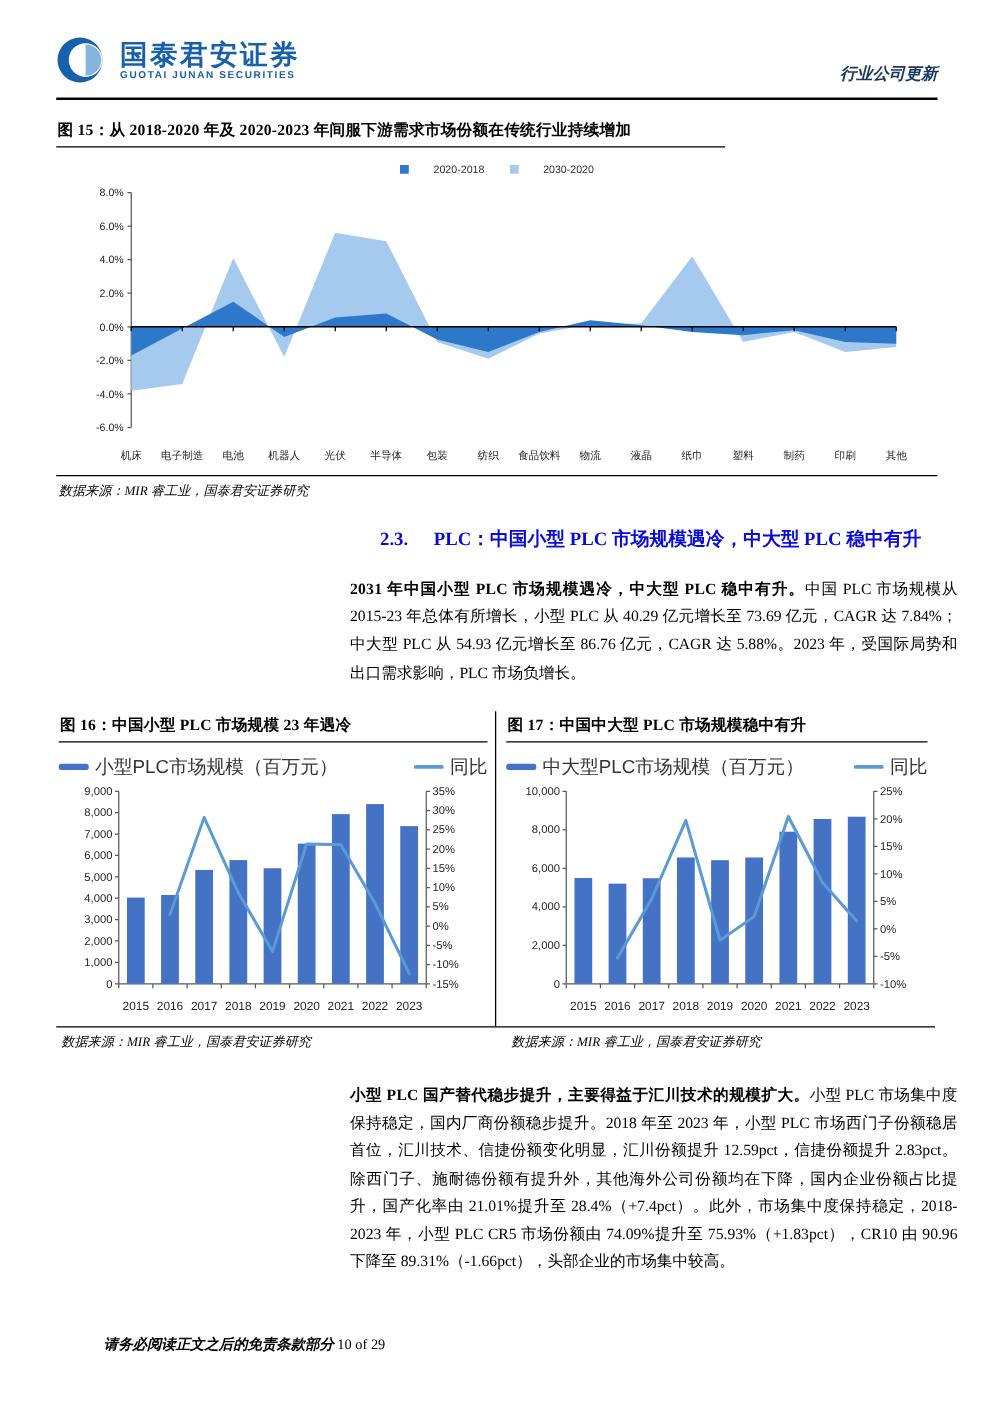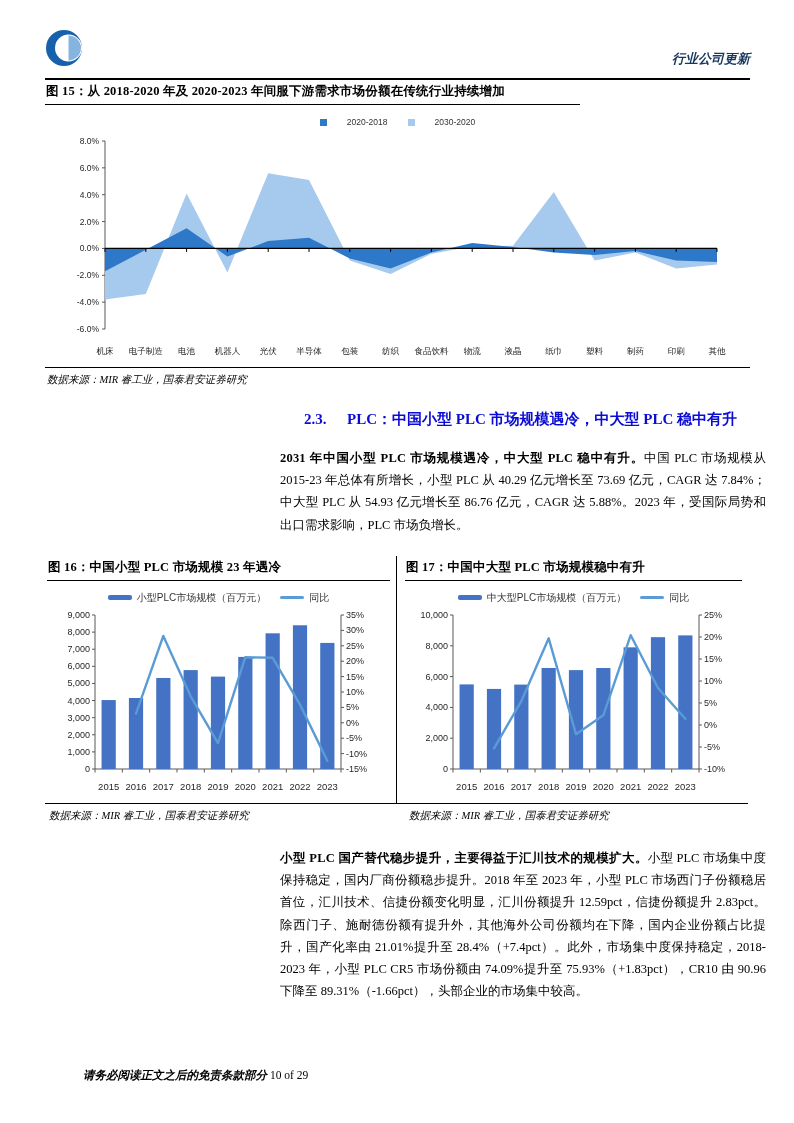--- a/index.html
+++ b/index.html
@@ -15,21 +15,21 @@
   }
   
   .header { display:flex; justify-content:space-between; align-items:flex-end; width:705px; }
   .brand { display:flex; align-items:center; gap:9px; }
   .brand-text .cn { font-family:"Liberation Sans","DejaVu Sans",sans-serif; font-weight:bold; font-size:22px; color:#1761AC; letter-spacing:2px; line-height:1.05; }
   .brand-text .en { font-family:"Liberation Sans","DejaVu Sans",sans-serif; font-weight:bold; font-size:8px; color:#1761AC; letter-spacing:1.3px; }
   .doc-type { font-weight:bold; font-style:italic; font-size:13px; color:#17375E; padding-bottom:2px; }
   .header-rule { width:705px; border-bottom:2px solid #000; margin-top:8px; }
 
   
-  .fig15 { width:705px; }
+  .fig15 { margin-top:13px; width:705px; }
   .fig-title { font-weight:bold; font-size:12.5px; letter-spacing:0.2px; padding:3px 1px 4px 1px; border-bottom:1.2px solid #000; }
   .fig15 .fig-title { width:535px; }
   .legend15 { display:flex; justify-content:center; gap:20px; margin-top:12px;
               font-family:"Liberation Sans","DejaVu Sans",sans-serif; font-size:8.5px; color:#333; }
   .legend15 .item { display:flex; align-items:center; gap:20px; }
   .sq { width:7px; height:7px; display:inline-block; }
   .chart15-wrap { margin-top:2px; padding-left:14px; }
   .fig-sep { width:705px; border-bottom:1.5px solid #000; margin-top:6px; }
   .fig-source { font-style:italic; font-size:10.5px; padding:5px 0 0 2px; }
 
@@ -39,22 +39,22 @@
   .sec-num { width:43px; flex:none;margin-left:24px; }
   .para { margin-top:16px; font-size:12.5px; line-height:1.78; text-align:justify; }
   .para b { letter-spacing:0.2px; }
 
   
   .figures-row { margin-top:20px; width:703px; display:grid; grid-template-columns:352px 351px; border-bottom:1.5px solid #000; }
   .fig-col { padding:0 6px 6px 2px; }
   .fig-col.left { border-right:1.5px solid #000; }
   .fig-col.right { padding-left:8px; }
   .fig-col .fig-title { border-bottom:1.2px solid #000; }
-  .legend-bar { display:flex; justify-content:center; align-items:center; gap:14px; margin-top:10px;
-                font-family:"Liberation Sans","DejaVu Sans",sans-serif; font-size:10px; color:#333; }
+  .legend-bar { display:flex; justify-content:space-between; align-items:center; gap:14px; margin-top:10px;
+                font-family:"Liberation Sans","DejaVu Sans",sans-serif; font-size:15px; color:#333; }
   .legend-bar .item { display:flex; align-items:center; gap:5px; }
   .swatch-bar { width:24px; height:5px; border-radius:2px; display:inline-block; }
   .swatch-line { width:24px; height:3px; border-radius:2px; display:inline-block; }
   .sources-row { width:703px; display:grid; grid-template-columns:352px 351px; }
   .sources-row .fig-source { padding-left:4px; }
   .sources-row .fig-source.right { padding-left:12px; }
 
   svg { font-family:"Liberation Sans","DejaVu Sans",sans-serif; display:block; }
 
   
@@ -67,20 +67,24 @@
 
 <div class="page">
 
   <div class="header">
     <div class="brand">
       <svg width="42" height="44" viewBox="0 0 42 44">
         <circle cx="19" cy="22" r="18" fill="#1761AC"></circle>
         <circle cx="23.5" cy="22" r="13.5" fill="#ffffff"></circle>
         <path d="M23.5 9.5 A12.5 12.5 0 0 1 23.5 34.5 Z" fill="#85B4DF"></path>
       </svg>
+      <div class="brand-text">
+        <div class="cn">国泰君安证券</div>
+        <div class="en">GUOTAI JUNAN SECURITIES</div>
+      </div>
     </div>
     <div class="doc-type">行业公司更新</div>
   </div>
   <div class="header-rule"></div>
 
   <div class="fig15">
     <div class="fig-title">图 15：从 2018-2020 年及 2020-2023 年间服下游需求市场份额在传统行业持续增加</div>
     <div class="legend15">
       <span class="item">
         <span class="sq" style="background:#2D78C8"></span>

